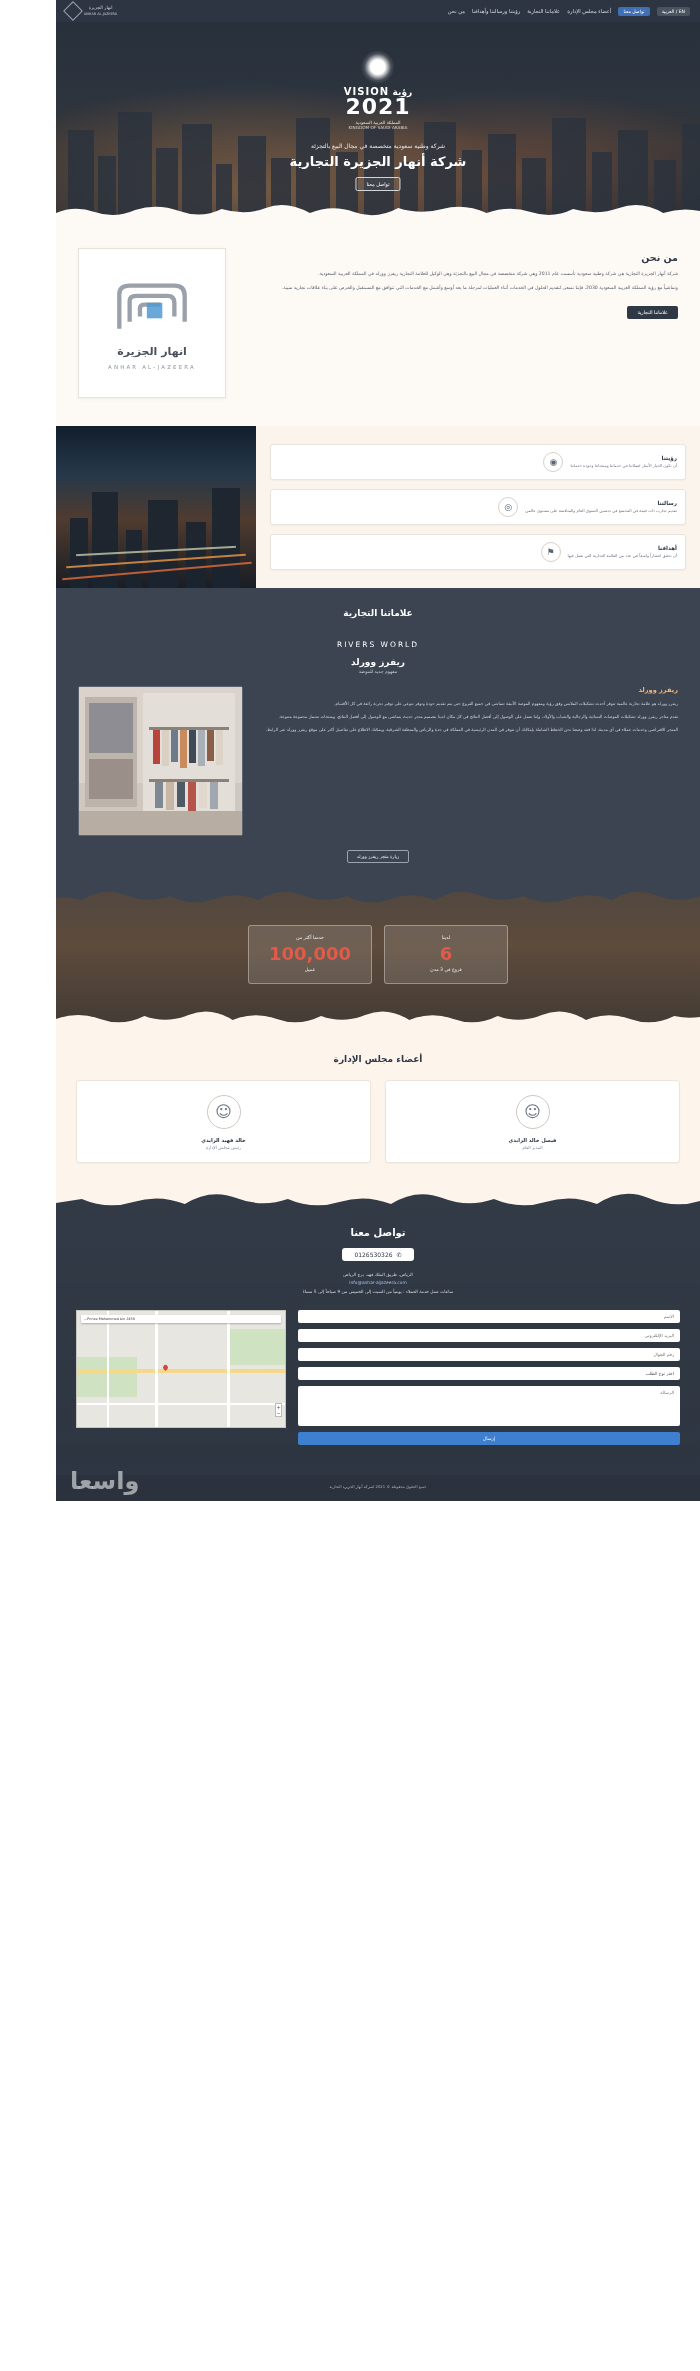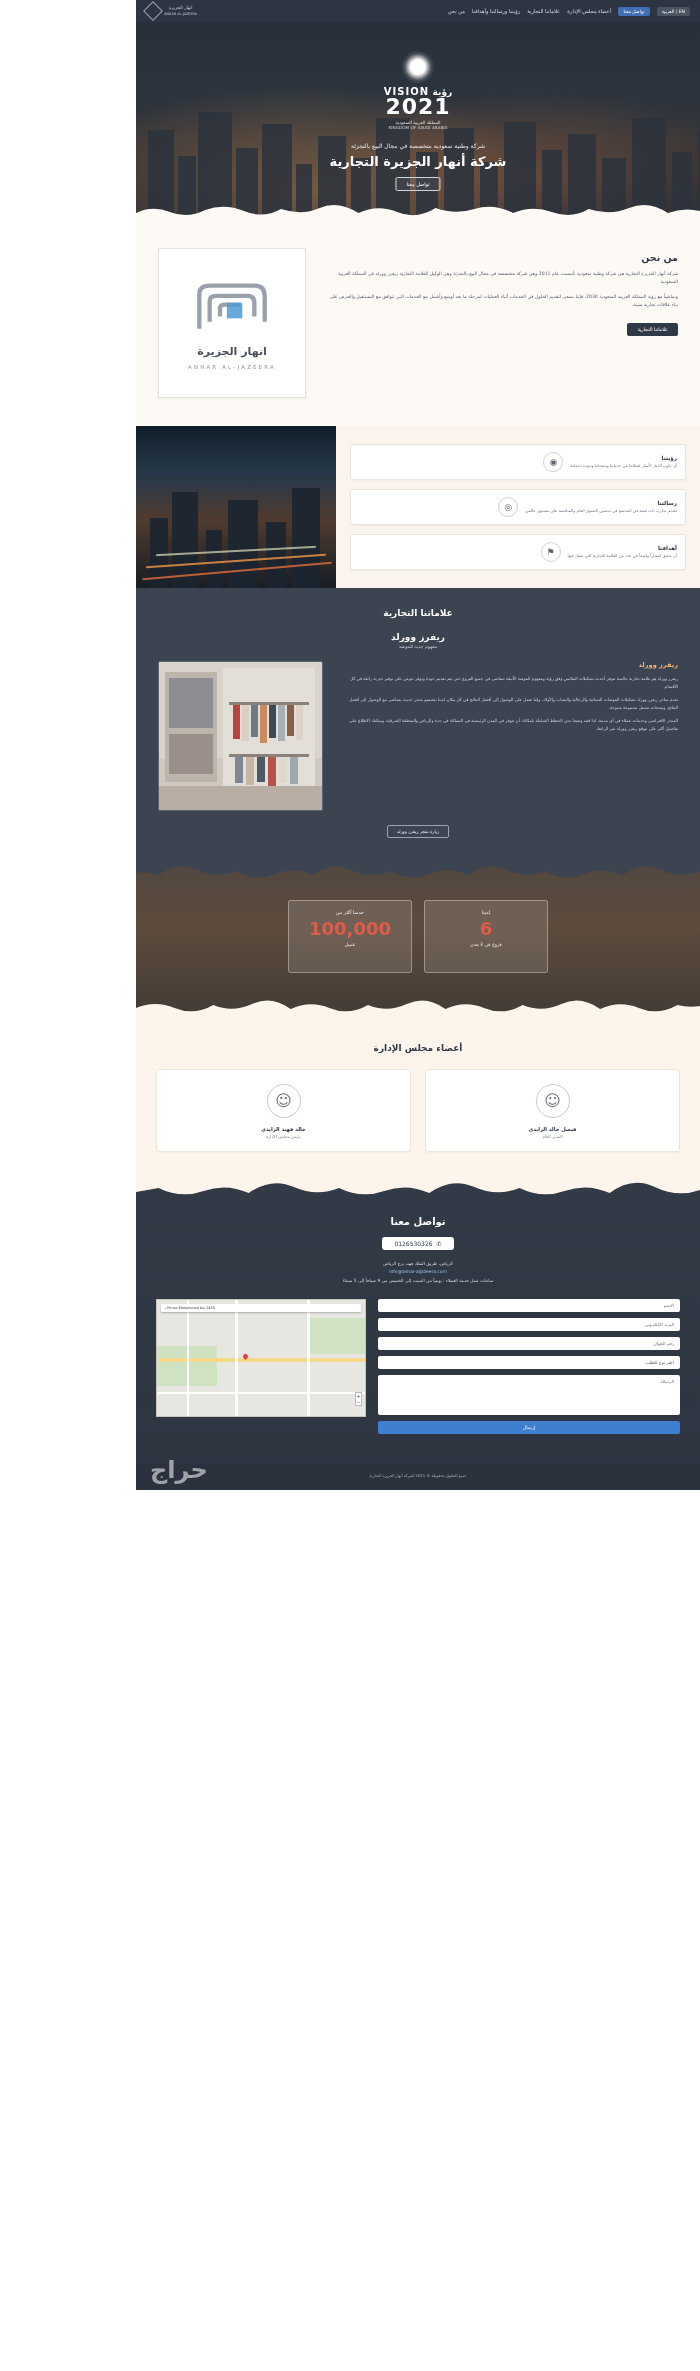--- a/index.html
+++ b/index.html
@@ -4,21 +4,21 @@
 <style>
   * { box-sizing: border-box; margin: 0; padding: 0; }
   html, body { width: 700px; }
   body {
     font-family: "DejaVu Sans", "Liberation Sans", sans-serif;
     background: #ffffff;
     color: #333;
     width: 700px;
     overflow-x: hidden;
   }
-  .page { width: 564px; position: relative; }
+  .page { width: 644px; position: relative; }
 
   
   .topbar {
     height: 22px;
     background: #2d3542;
     display: flex;
     align-items: center;
     padding: 0 10px;
     gap: 6px;
     flex-direction: row-reverse;
@@ -178,21 +178,21 @@
       linear-gradient(rgba(60,52,46,.55), rgba(60,52,46,.6)),
       linear-gradient(180deg,#6b5f55 0%, #8a6a4f 40%, #4d4640 100%);
   }
   .torn-top, .torn-bot {
     position: absolute; left: 0; width: 100%; height: 20px;
   }
   .torn-top { top: -1px; }
   .torn-bot { bottom: -1px; }
   .stat-row { display: flex; flex-direction: row; gap: 12px; justify-content: center; }
   .stat-card {
-    width: 124px; padding: 9px 6px 25px; text-align: center;
+    width: 124px; padding: 9px 6px 11px; text-align: center;
     background: rgba(255,255,255,.12); border: 1px solid rgba(255,255,255,.35);
     border-radius: 3px; color: #fff; backdrop-filter: blur(1px);
   }
   .stat-card .lbl { font-size: 4.8px; margin-bottom: 4px; color: #f0f2f5; }
   .stat-card .num { font-size: 18px; font-weight: bold; color: #e05b4a; line-height: 1.1; }
   .stat-card .unit { font-size: 4.6px; margin-top: 3px; color: #eef0f3; }
 
   
   .board { background: #fdf4ec; padding: 26px 20px 30px; }
   .board h2 { text-align: center; font-size: 9px; color: #2f3845; margin-bottom: 16px; font-weight: bold; }
@@ -387,20 +387,25 @@
       <div class="tower" style="left:156px;width:28px;height:100px;"></div>
       <div class="streak" style="left:10px;bottom:26px;width:180px;transform:rotate(-4deg);"></div>
       <div class="streak" style="left:20px;bottom:36px;width:160px;background:rgba(255,255,210,.6);transform:rotate(-3deg);"></div>
       <div class="streak" style="left:6px;bottom:16px;width:190px;background:rgba(255,120,60,.7);transform:rotate(-5deg);"></div>
     </div>
   </div>
 
   <div class="brands">
     <h2>علاماتنا التجارية</h2>
 
+    <div class="rw-logo">
+      <span class="rw-line">
+        <span>RIVERS WORLD</span>
+      </span>
+    </div>
     <div class="rw-ar">ريفرز وورلد</div>
     <div class="rw-tag">مفهوم جديد للموضة</div>
 
     <div class="brand-row">
       <div class="brand-copy">
         <h3>ريفرز وورلد</h3>
         <p>ريفرز وورلد هو علامة تجارية عالمية تتوفر أحدث تشكيلات الملابس وفق رؤية ومفهوم الموضة الأنيقة تتماشى في جميع الفروع حتى يتم تقديم جودة وتوفر تنوعي على توفير تجربة رائعة في كل الأقسام.</p>
         <p>تقدم متاجر ريفرز وورلد تشكيلات الموضات النسائية والرجالية والشباب والأولاد، وإننا نعمل على الوصول إلى أفضل النتائج في كل مكان لدينا بتصميم متجر حديث يتماشى مع الوصول إلى أفضل النتائج، ومنتجات تشمل مجموعة متنوعة.</p>
         <p>المتجر الافتراضي وخدمات عملاء في أي مدينة، لذا فقد وضعنا نحن الخطط الشاملة بإمكانك أن تتوفر في المدن الرئيسية في المملكة في جدة والرياض والمنطقة الشرقية، ويمكنك الاطلاع على تفاصيل أكثر على موقع ريفرز وورلد عبر الرابط.</p>
       </div>
@@ -517,14 +522,14 @@
         <div class="tip">2450 Prince Mohammed bin...</div>
         <div class="ctl">+<br>−</div>
       </div>
     </div>
   </div>
 
   <div class="footer">
     <span>جميع الحقوق محفوظة © 2021 لشركة أنهار الجزيرة التجارية</span>
   </div>
 
-  <div class="watermark">حراج</div>
+  <div class="watermark">واسعا</div>
 </div>
 
 </body></html>

